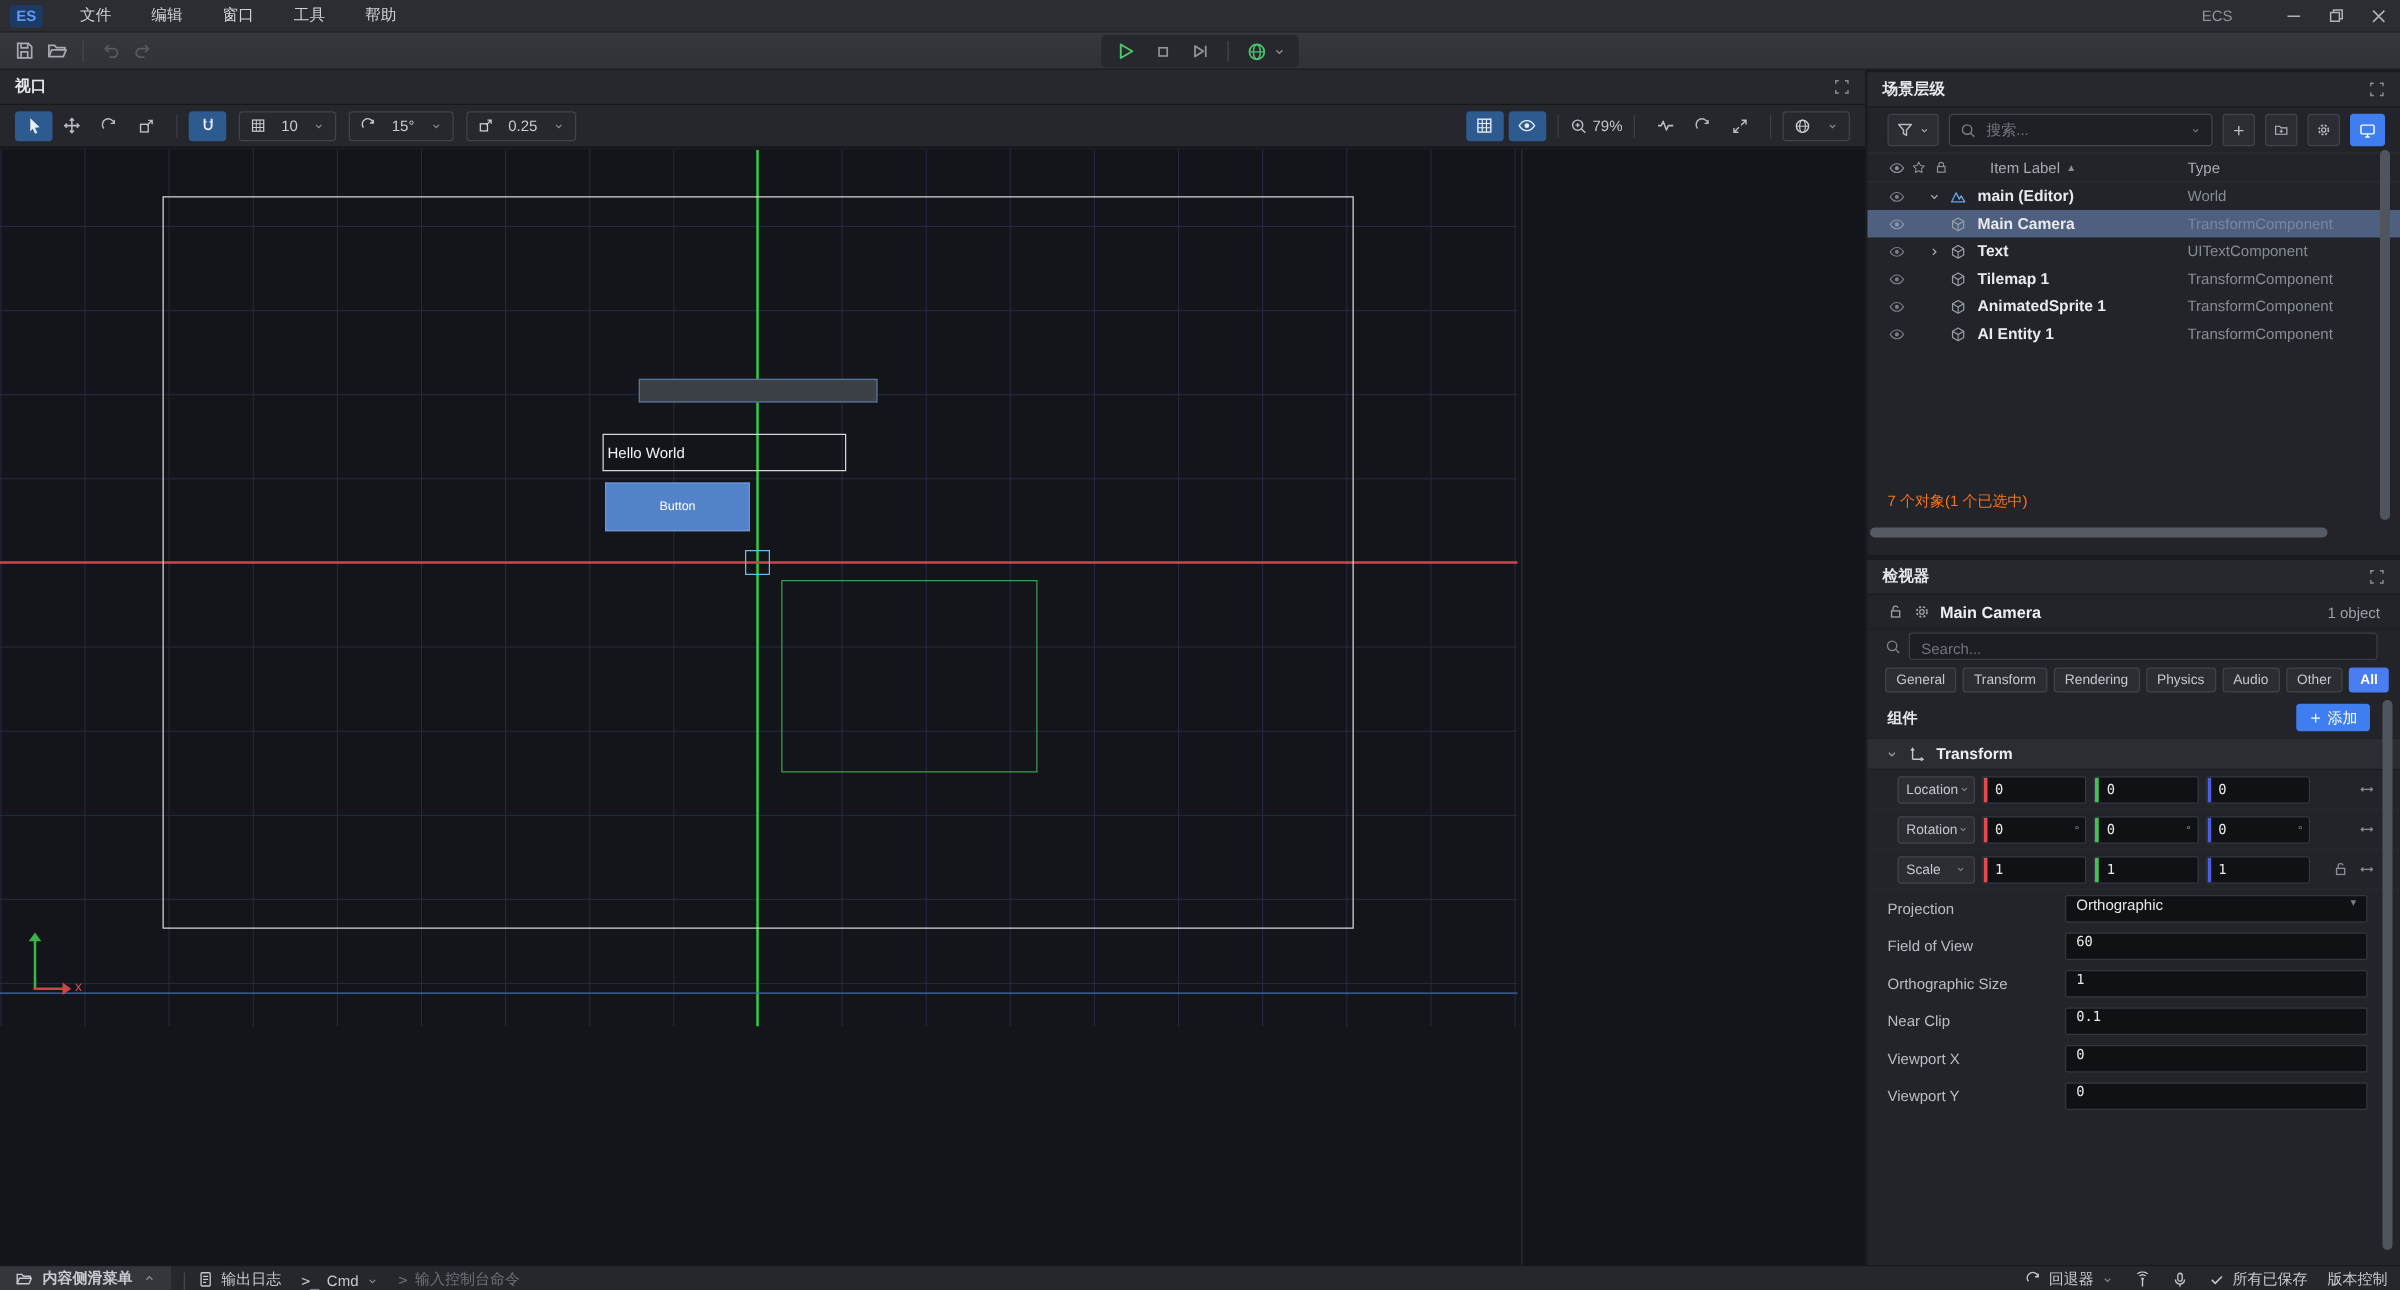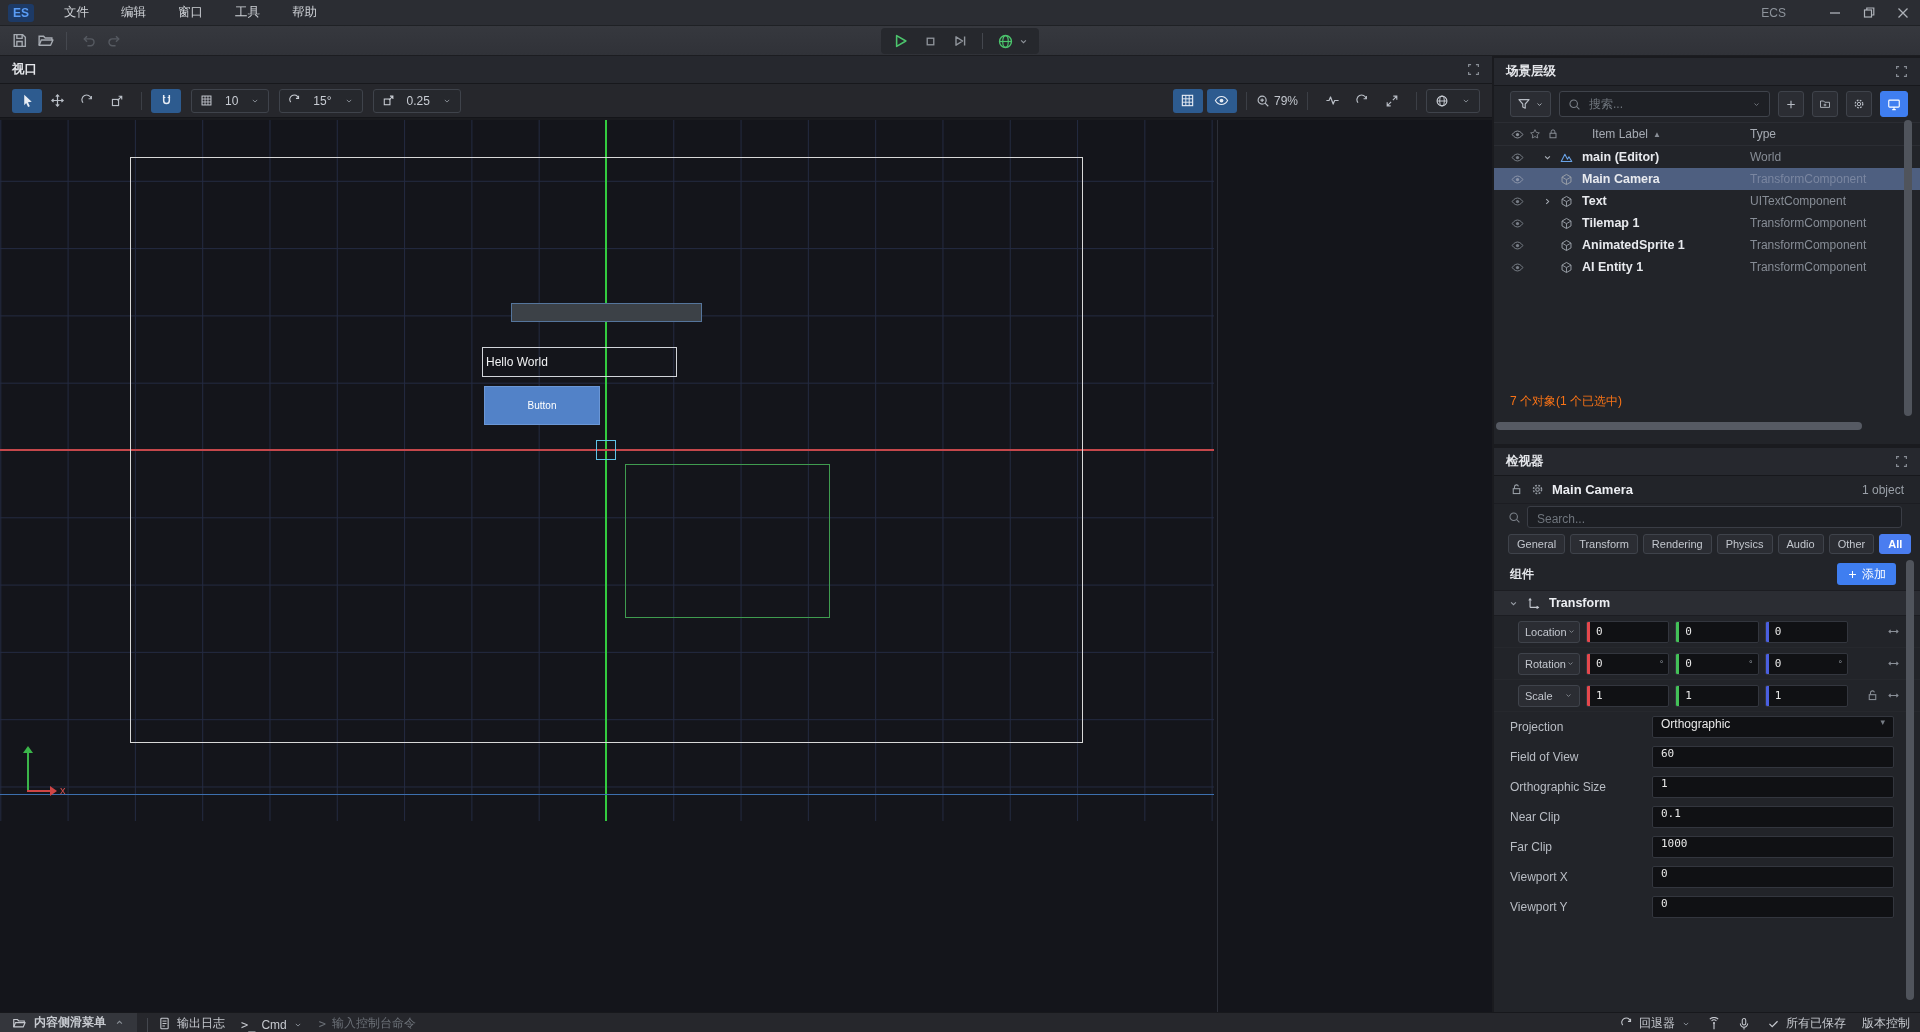--- a/index.html
+++ b/index.html
@@ -922,26 +922,20 @@
               <span class="pval">1</span>
             </span>
           </div>
           <div class="prow">
             <span class="plabel">Near Clip</span>
             <span class="pinput">
               <span class="pval">0.1</span>
             </span>
           </div>
           <div class="prow">
-            <span class="plabel">Far Clip</span>
-            <span class="pinput">
-              <span class="pval">1000</span>
-            </span>
-          </div>
-          <div class="prow">
             <span class="plabel">Viewport X</span>
             <span class="pinput">
               <span class="pval">0</span>
             </span>
           </div>
           <div class="prow">
             <span class="plabel">Viewport Y</span>
             <span class="pinput">
               <span class="pval">0</span>
             </span>

